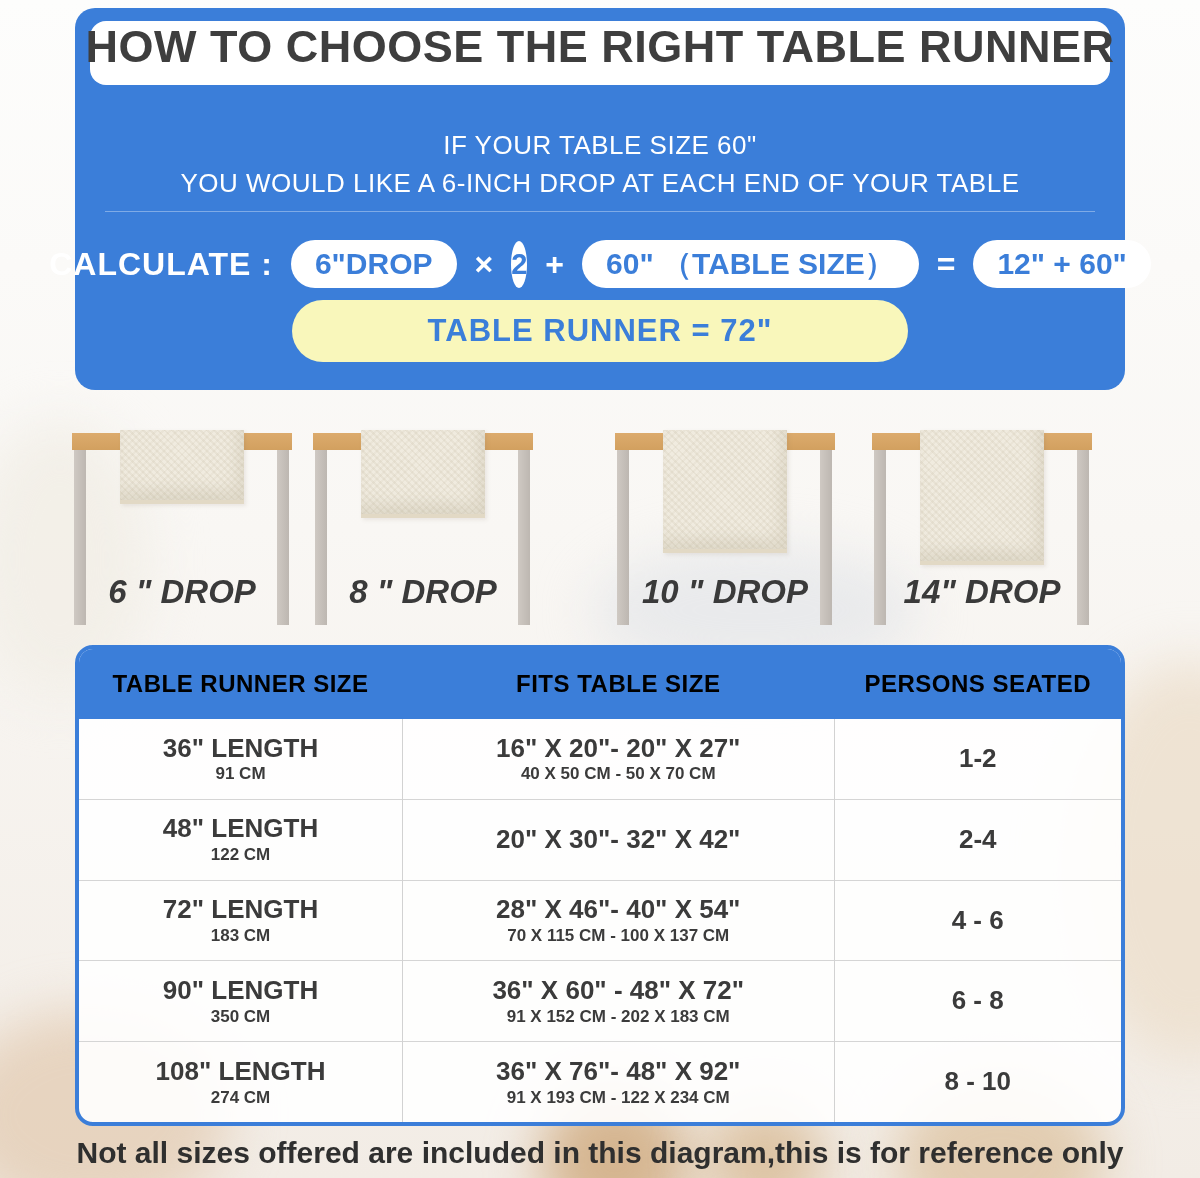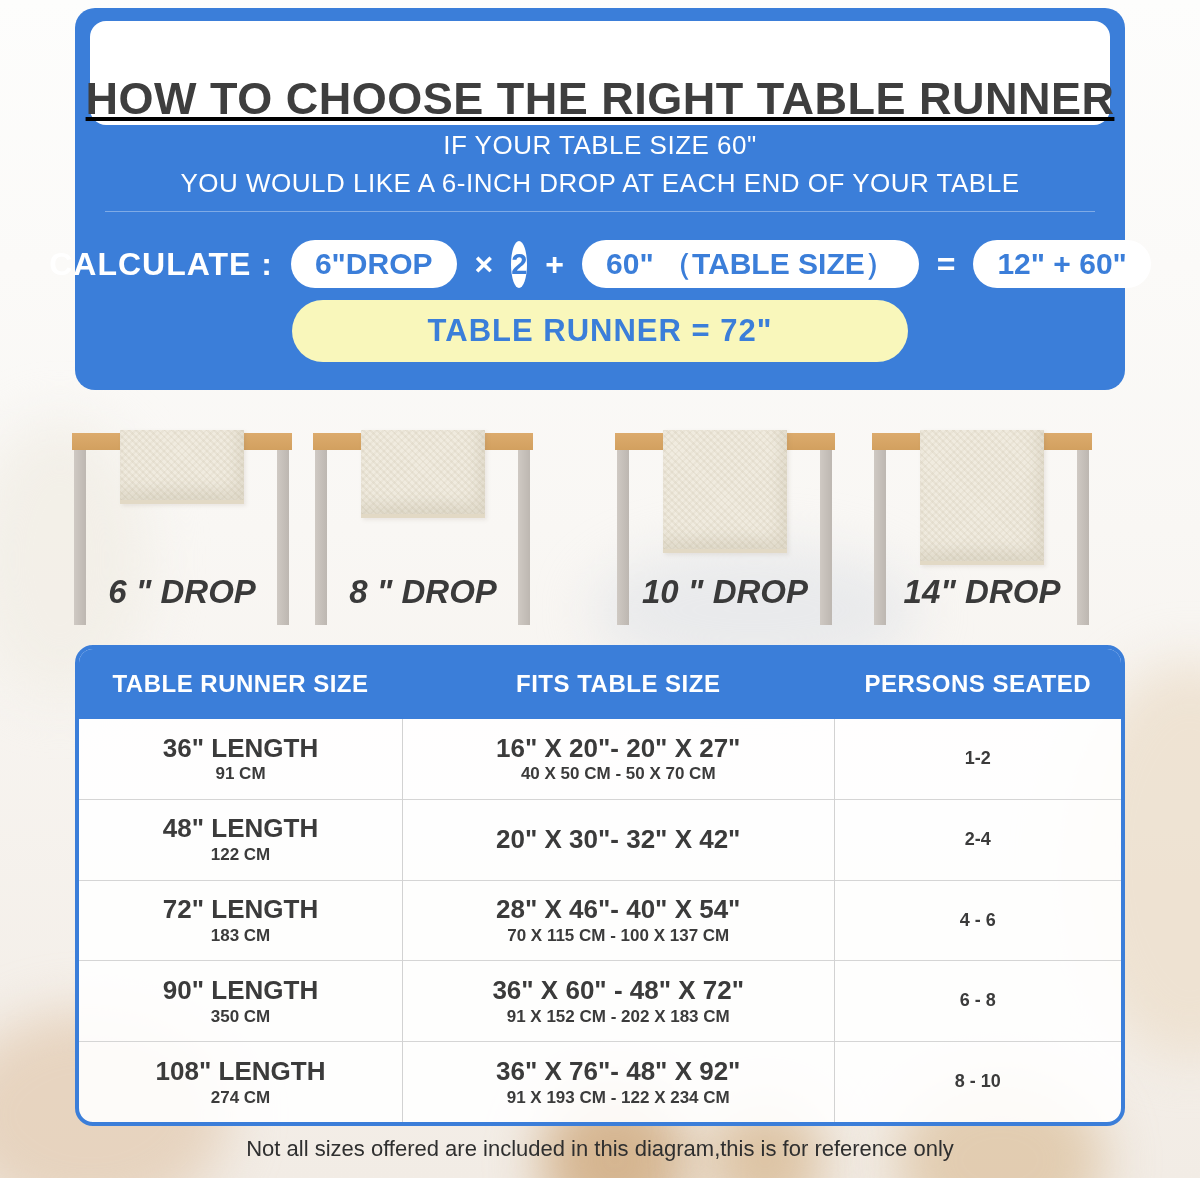--- a/index.html
+++ b/index.html
@@ -24,23 +24,23 @@
   .b5{left:1070px;top:660px;width:240px;height:400px;background:rgba(236,222,204,.8);}
   .b6{left:-30px;top:420px;width:180px;height:280px;background:rgba(242,238,231,.9);}
   .b7{left:590px;top:545px;width:330px;height:130px;background:rgba(224,227,231,.6);}
 
   
   .panel-top{
     position:absolute;left:75px;top:8px;width:1050px;height:382px;z-index:2;
     background:var(--blue);border-radius:20px;
   }
   .title-box{
-    position:absolute;left:15px;top:13px;width:1020px;height:104px;
+    position:absolute;left:15px;top:13px;width:1020px;height:64px;
     background:#ffffff;border-radius:16px;
-    display:flex;align-items:flex-end;justify-content:center;text-decoration:underline;
+    display:flex;align-items:flex-start;justify-content:center;
   }
   .title-box span{
     font-size:45px;font-weight:900;color:var(--ink);letter-spacing:.5px;white-space:nowrap;
   }
   .intro{position:absolute;left:0;width:100%;text-align:center;color:#ffffff;
     font-size:26px;font-weight:500;letter-spacing:.5px;}
   .intro.l1{top:122px;}
   .intro.l2{top:160px;}
   .top-divider{position:absolute;left:30px;right:30px;top:203px;height:1px;
     background:rgba(255,255,255,.35);}
@@ -95,35 +95,35 @@
   .panel-table{
     position:absolute;left:75px;top:645px;width:1050px;height:481px;z-index:2;
     box-sizing:border-box;border:4px solid var(--blue);border-radius:18px;
     overflow:hidden;background:rgba(255,255,255,.9);
     display:flex;flex-direction:column;
   }
   .thead{
     flex:0 0 70px;background:var(--blue);
     display:grid;grid-template-columns:31% 41.5% 27.5%;align-items:center;
   }
-  .thead .hcell{text-align:center;color:#ffffff;font-size:24px;font-weight:800;letter-spacing:.5px;}
+  .thead .hcell{text-align:center;color:#000000;font-size:24px;font-weight:800;letter-spacing:.5px;}
   .tbody{flex:1;position:relative;display:flex;flex-direction:column;}
   .vline{position:absolute;top:0;bottom:0;width:1px;background:#d2d2d2;z-index:3;}
   .vline.v1{left:31%;} .vline.v2{left:72.5%;}
   .trow{
     flex:1;display:grid;grid-template-columns:31% 41.5% 27.5%;align-items:center;
   }
   .trow + .trow{border-top:1px solid #d5d5d5;}
   .cell{text-align:center;color:#3b3b3b;font-weight:700;font-size:26px;line-height:1.22;}
   .cell .sub{font-size:17px;font-weight:700;}
-  .cell.persons{font-size:18px;}
+  .cell.persons{font-size:26px;}
 
   .footnote{
     position:absolute;left:0;top:1136px;width:100%;text-align:center;z-index:2;
-    font-size:22px;font-weight:400;color:#2f2f2f;
+    font-size:30px;font-weight:700;color:#2f2f2f;
   }
 </style>
 </head>
 <body>
 
 <div class="canvas">
 
   <div class="bg-blob b1"></div>
   <div class="bg-blob b2"></div>
   <div class="bg-blob b3"></div>

